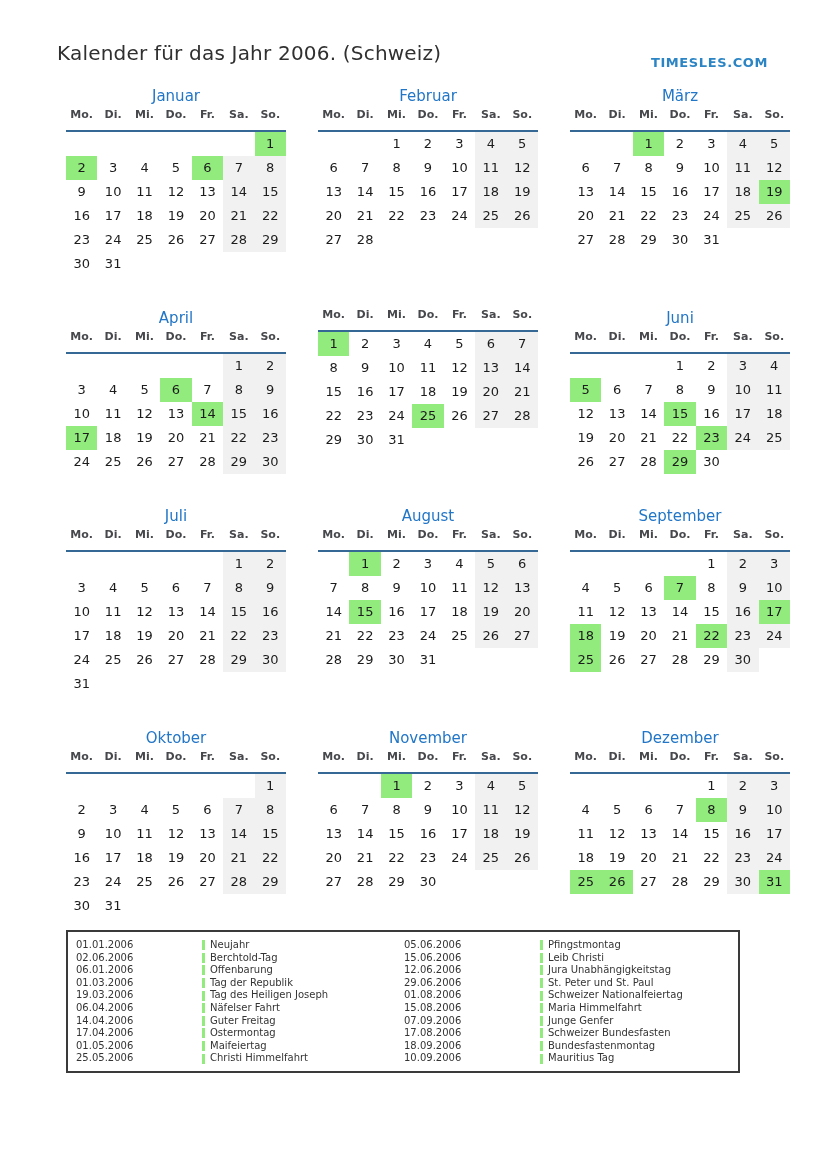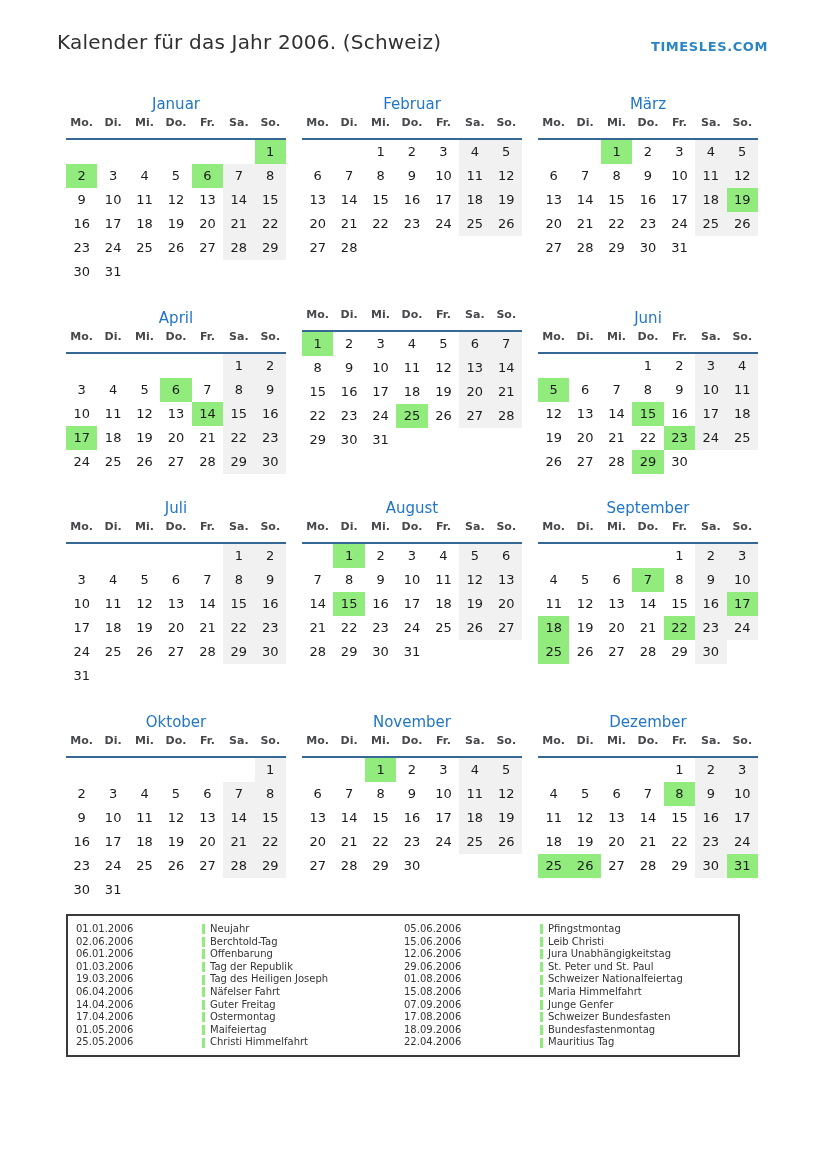--- a/index.html
+++ b/index.html
@@ -5,38 +5,39 @@
   * { margin: 0; padding: 0; box-sizing: border-box; }
   html, body { background: #ffffff; }
   body {
     width: 827px; height: 1169px;
     font-family: "DejaVu Sans", "Liberation Sans", sans-serif;
     color: #222;
     position: relative;
     overflow: hidden;
   }
   .page-header {
-    display: flex; justify-content: space-between; align-items: flex-end;
-    padding: 19px 59px 0 57px;
+    display: flex; justify-content: space-between; align-items: center;
+    padding: 35px 59px 0 57px;
   }
   .page-title {
     font-size: 20px; font-weight: normal; color: #303030; letter-spacing: 0.2px;
   }
   .brand {
     font-size: 13px; font-weight: bold; letter-spacing: 0.6px;
     color: var(--brand-blue, #2b85c4); text-decoration: none; margin-top: 20px; cursor: pointer;
   }
   .months {
-    margin: 40px 0 0 66px;
+    margin: 16px 0 0 66px;
     width: 692px;
     display: grid;
     grid-template-columns: repeat(3, 220px);
     column-gap: 16px;
     row-gap: 24px;
     align-items: start;
+    gap: 32px;
   }
   .month { width: 220px; }
   .month-title {
     text-align: center; font-size: 15px; line-height: 20px; margin-bottom: 2px;
     color: var(--accent-blue, #2176c7); cursor: pointer;
   }
   .weekday-row { display: flex; height: 22px; align-items: flex-start; }
   .weekday {
     width: 31.43px; text-align: center;
     font-size: 11px; font-weight: bold; color: #47484c;
@@ -887,18 +888,18 @@
     <div class="legend-date">18.09.2006</div>
     <div class="legend-name">
       <span class="legend-bar"></span>
       <span>Bundesfastenmontag</span>
     </div>
     <div class="legend-date">25.05.2006</div>
     <div class="legend-name">
       <span class="legend-bar"></span>
       <span>Christi Himmelfahrt</span>
     </div>
-    <div class="legend-date">22.04.2006</div>
+    <div class="legend-date">10.09.2006</div>
     <div class="legend-name">
       <span class="legend-bar"></span>
       <span>Mauritius Tag</span>
     </div>
   </section>
 
 </body></html>

